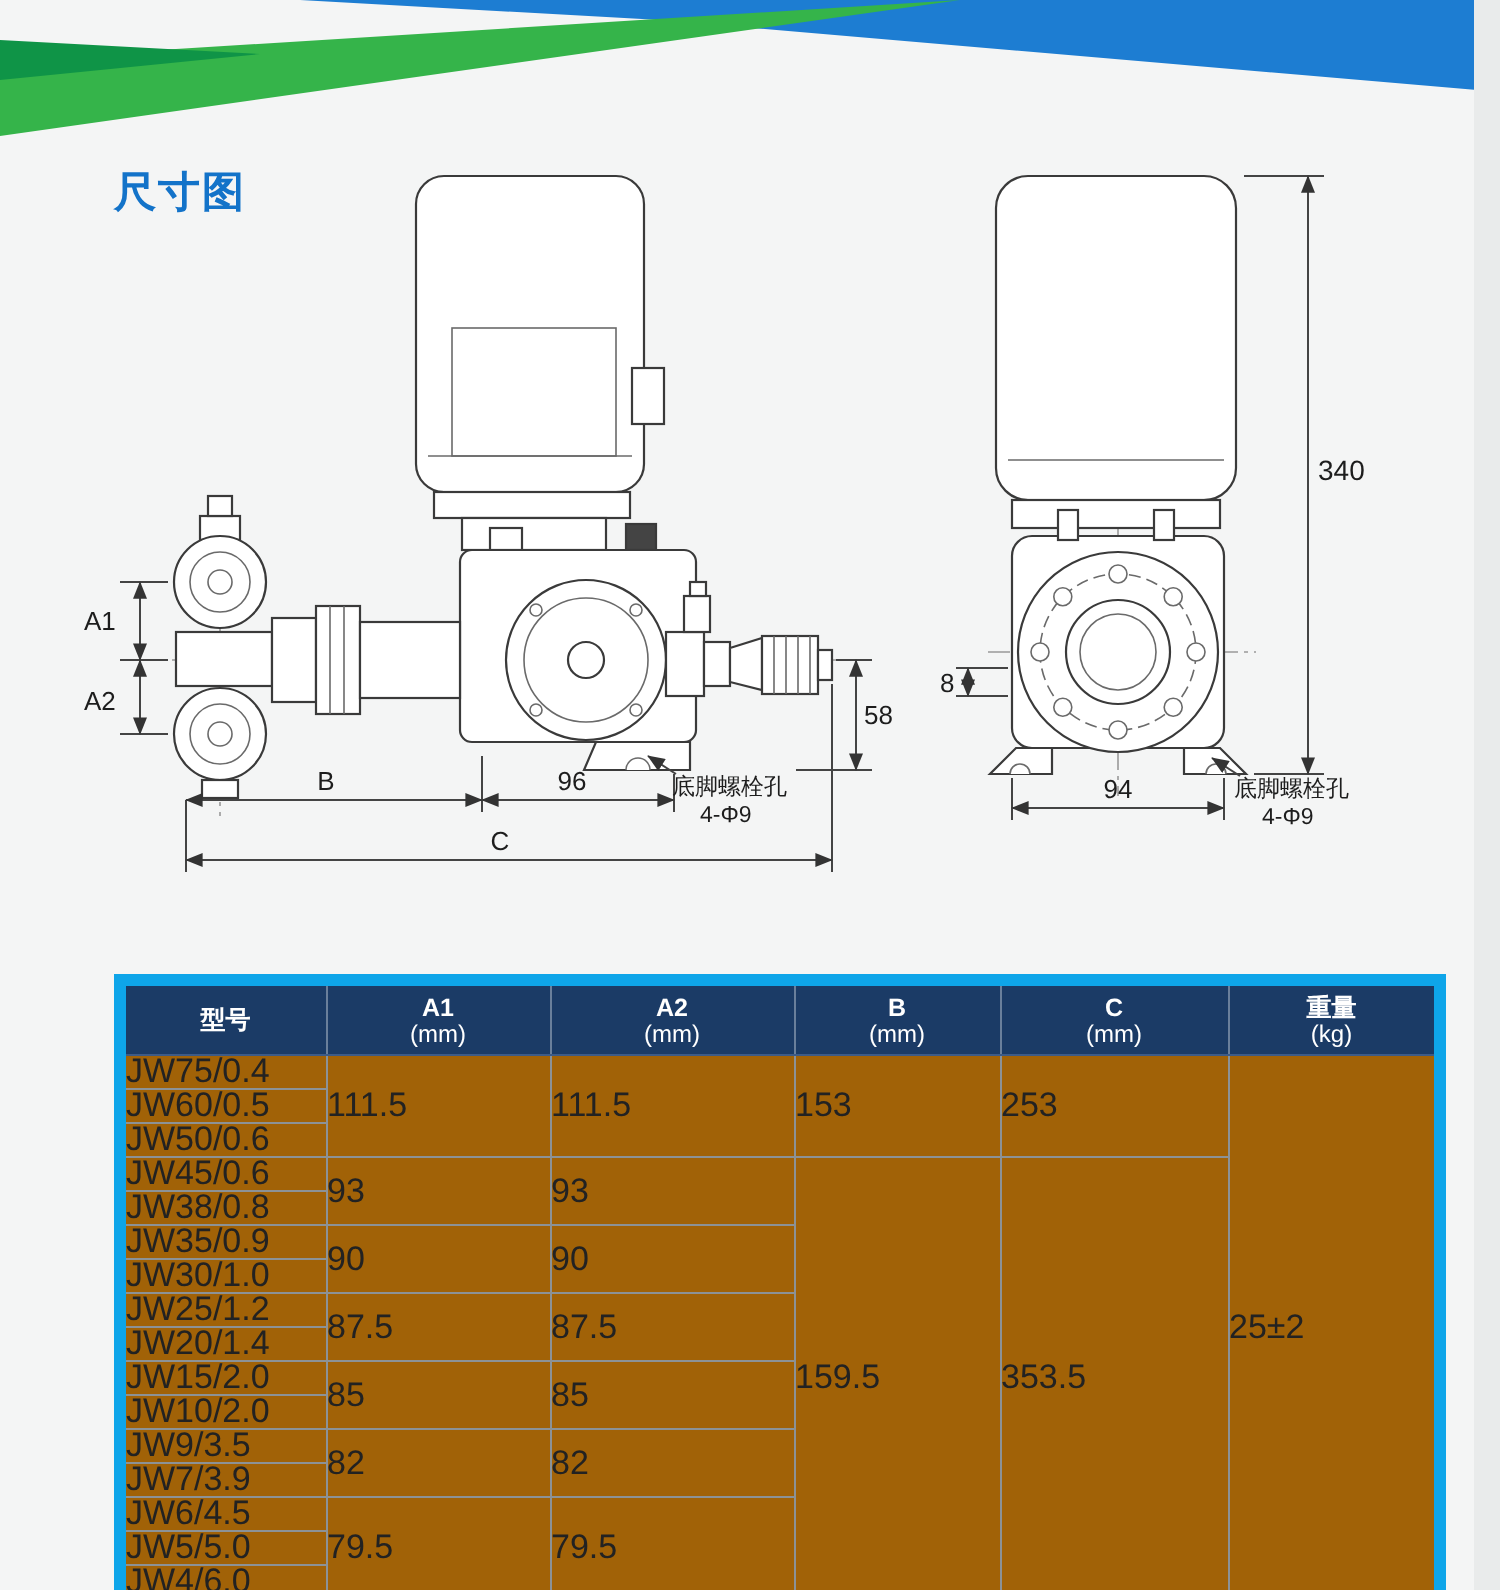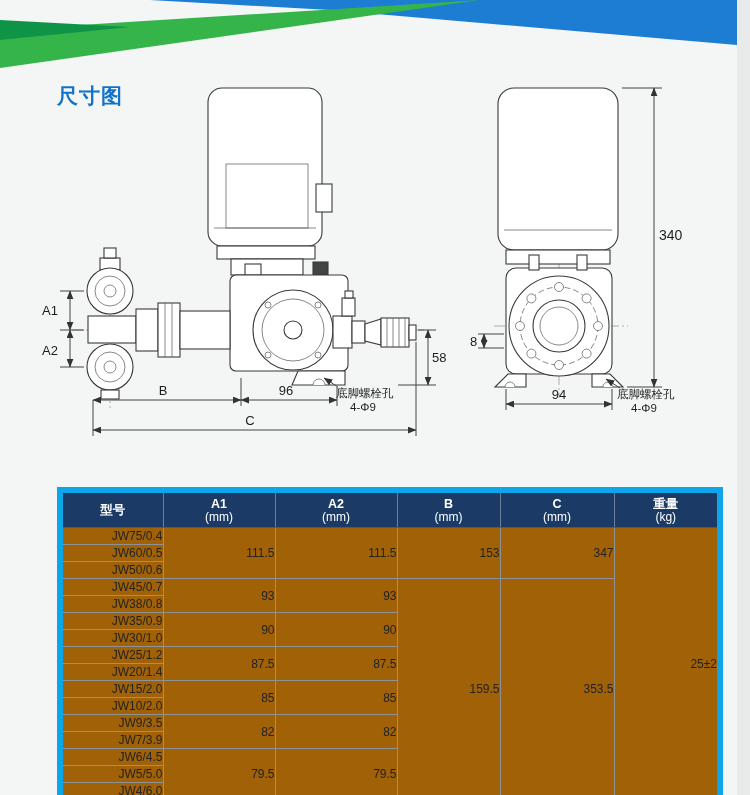--- a/index.html
+++ b/index.html
@@ -18,22 +18,22 @@
   .dtxt{font-family:"Liberation Sans","DejaVu Sans",sans-serif;font-size:13px;fill:#1d1d1d;}
   .note{font-size:11.5px;}
   .big{font-size:14px;}
   
   #spec{position:absolute;top:487px;left:57px;width:660px;border-collapse:collapse;
         background:#a16207;border:6px solid #0ea5e9;table-layout:fixed;}
   #spec th{background:#1b3b66;color:#fff;border:1px solid #3d5b87;border-right:1px solid rgba(255,255,255,.35);
            padding:1px 0;height:32px;vertical-align:middle;}
   #spec th .h1{font-size:12.5px;font-weight:bold;line-height:14px;}
   #spec th .h2{font-size:12px;font-weight:normal;line-height:12px;}
-  #spec td{border:1px solid #8c9296;text-align:right;vertical-align:middle;
-           font-size:12px;color:#222;height:16px;line-height:16px;padding:0;}
+  #spec td{border:1px solid #8c9296;text-align:left;vertical-align:middle;
+           font-size:17px;color:#222;height:16px;line-height:16px;padding:0;}
 </style>
 </head>
 <body>
 
 <div id="page">
 
   <svg class="abs" style="top:0;left:0" width="750" height="70" viewBox="0 0 750 70">
     <polygon points="150,0 750,0 750,46 330,10" fill="#1d7dd2"></polygon>
     <polygon points="0,30 480,0 0,68" fill="#35b44a"></polygon>
     <polygon points="0,20 130,27 0,40" fill="#0f9447"></polygon>
@@ -257,31 +257,31 @@
           <div class="h2">(kg)</div>
           </th>
       </tr>
     </thead>
     <tbody>
         <tr>
           <td>JW75/0.4</td>
           <td rowspan="3">111.5</td>
           <td rowspan="3">111.5</td>
           <td rowspan="3">153</td>
-          <td rowspan="3">347</td>
+          <td rowspan="3">253</td>
           <td rowspan="16">25±2</td>
         </tr>
         <tr>
           <td>JW60/0.5</td>
         </tr>
         <tr>
           <td>JW50/0.6</td>
         </tr>
         <tr>
-          <td>JW45/0.7</td>
+          <td>JW45/0.6</td>
           <td rowspan="2">93</td>
           <td rowspan="2">93</td>
           <td rowspan="13">159.5</td>
           <td rowspan="13">353.5</td>
         </tr>
         <tr>
           <td>JW38/0.8</td>
         </tr>
         <tr>
           <td>JW35/0.9</td>

